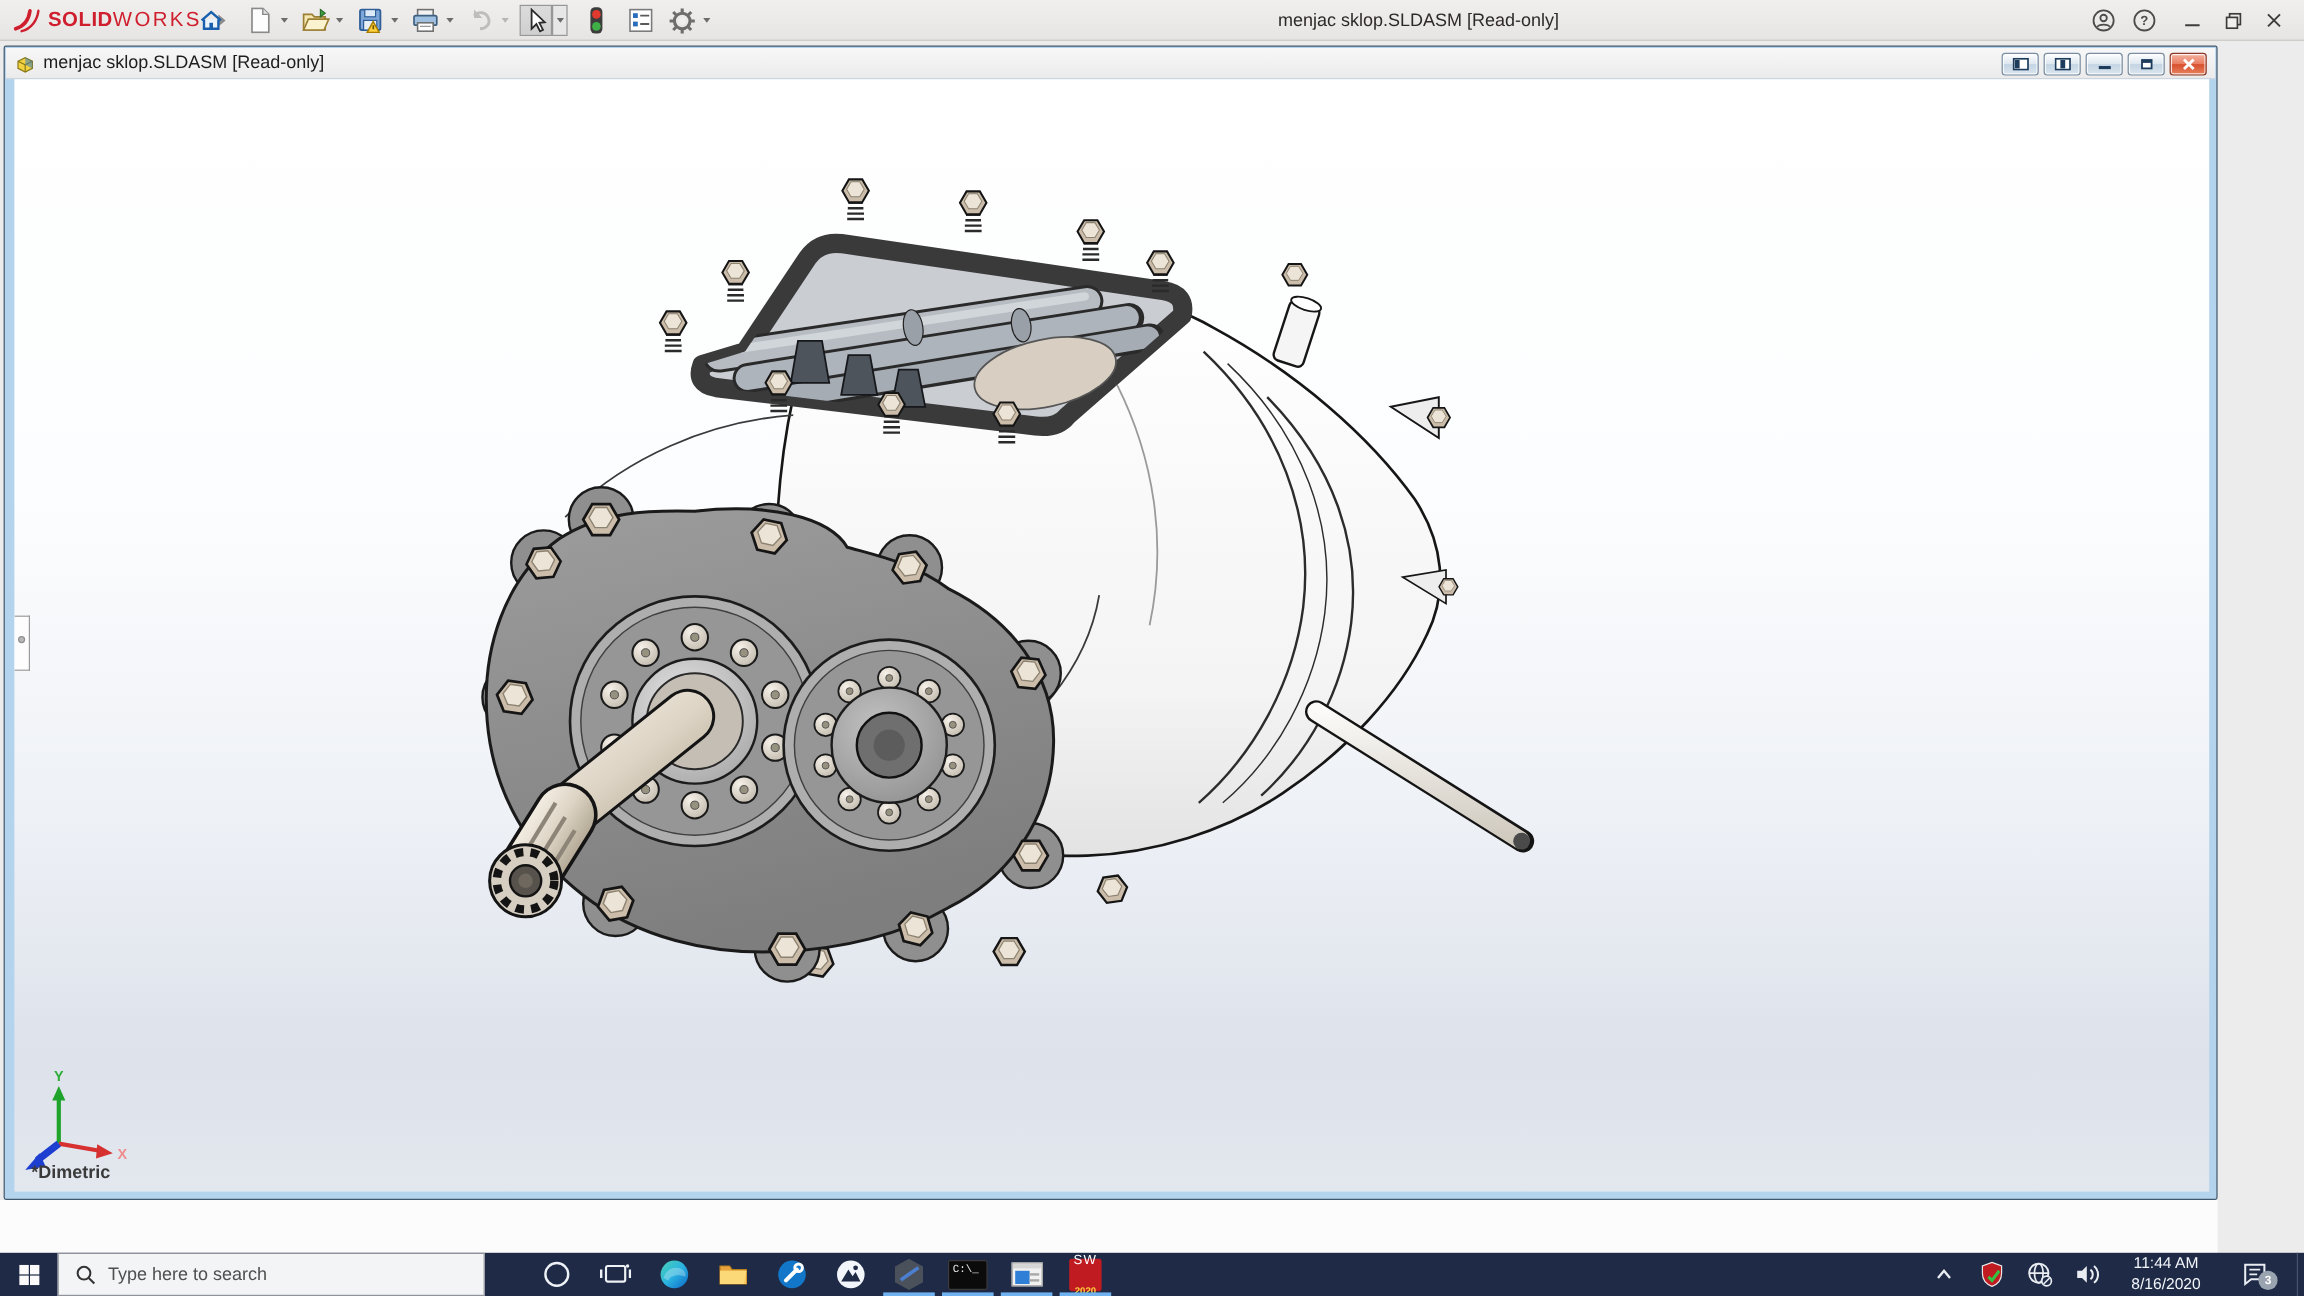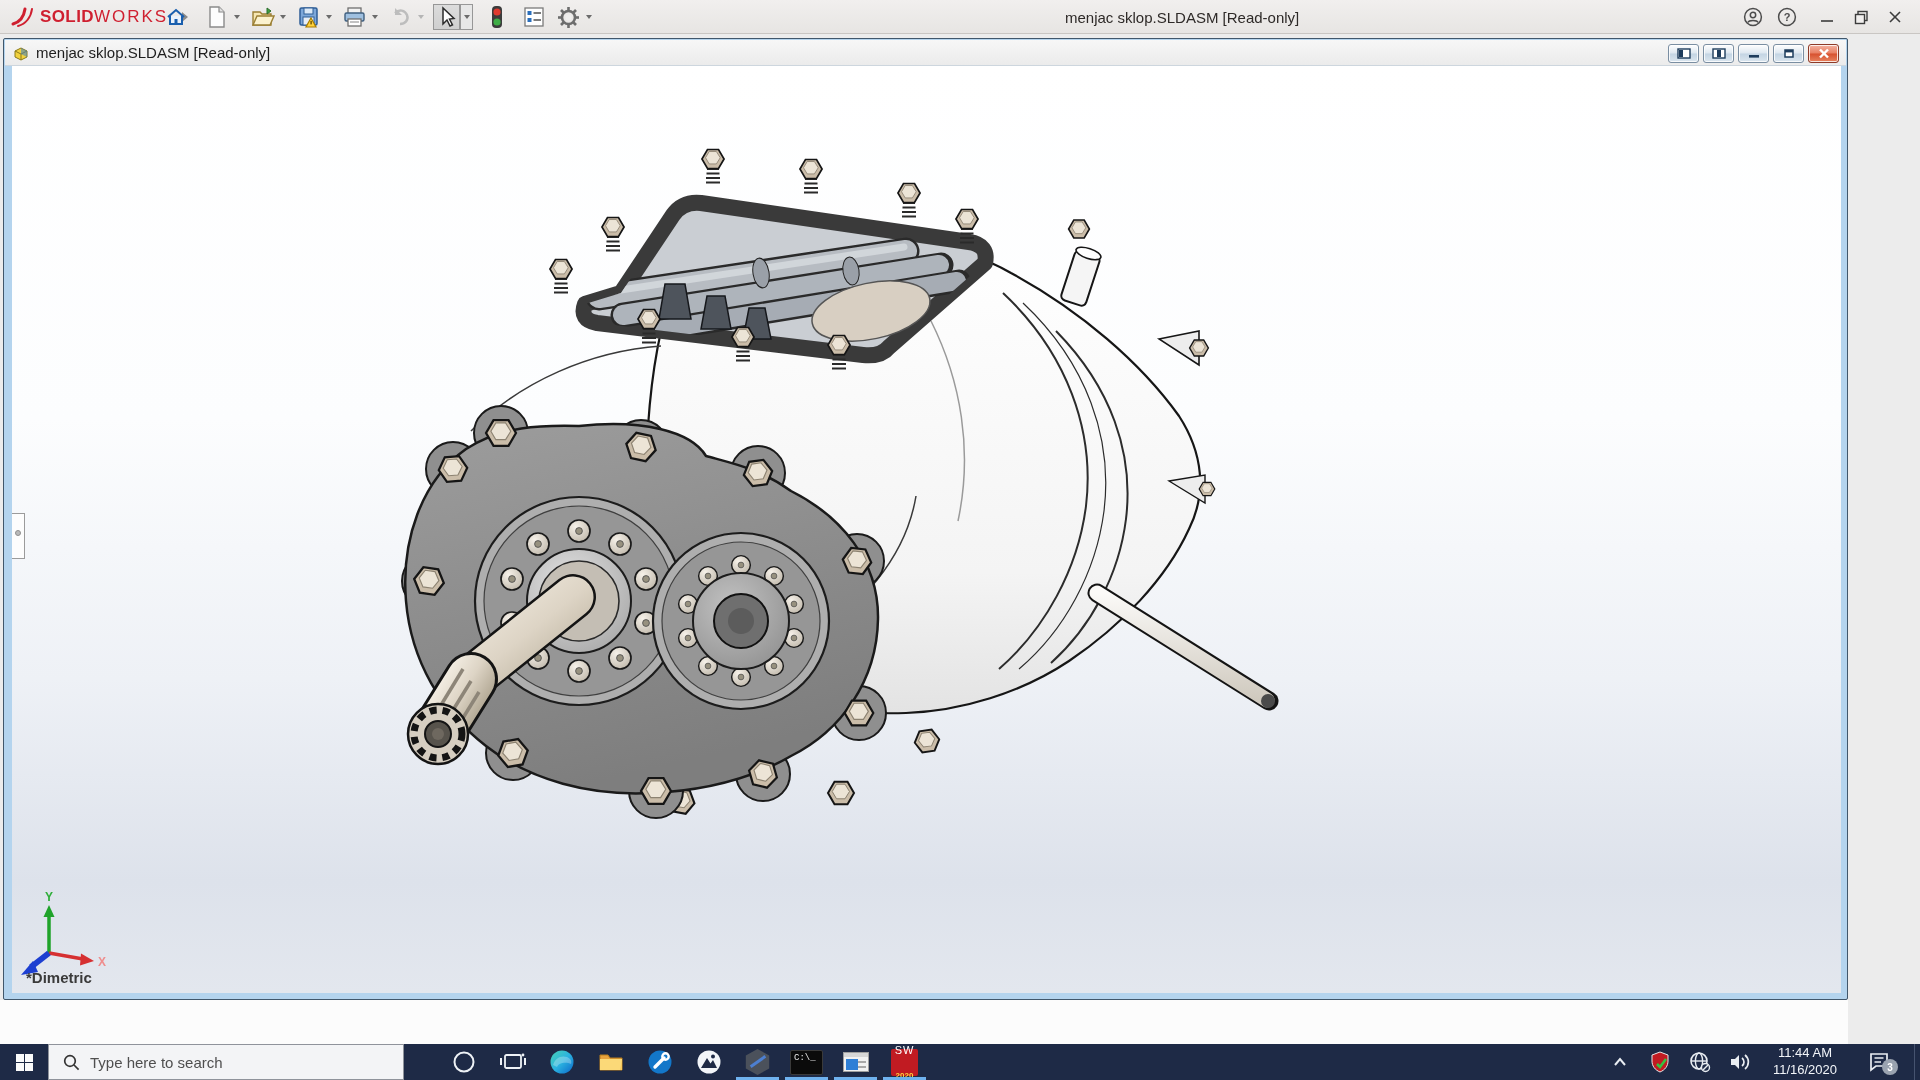--- a/index.html
+++ b/index.html
@@ -609,21 +609,21 @@
     </div>
     <div class="tray-btn">
       <svg width="22" height="20" viewBox="0 0 22 20">
         <polygon points="2,7 6,7 10,3 10,17 6,13 2,13" fill="#e9edf2"></polygon>
         <path d="M13,6 A5,5 0 0 1 13,14" fill="none" stroke="#e9edf2" stroke-width="1.7"></path>
         <path d="M16,3 A9,9 0 0 1 16,17" fill="none" stroke="#e9edf2" stroke-width="1.7"></path>
       </svg>
     </div>
     <div class="clock">
       <div>11:44 AM</div>
-      <div>11/16/2020</div>
+      <div>8/16/2020</div>
     </div>
     <div class="action-center">
       <svg width="22" height="20" viewBox="0 0 22 20">
         <path d="M3,2 H19 V14 H8 L3,18 Z" fill="none" stroke="#e9edf2" stroke-width="1.7"></path>
         <line x1="6.5" y1="6" x2="15.5" y2="6" stroke="#e9edf2" stroke-width="1.5"></line>
         <line x1="6.5" y1="10" x2="13" y2="10" stroke="#e9edf2" stroke-width="1.5"></line>
       </svg>
       <div class="ac-badge">3</div>
     </div>
     <div class="show-desktop"></div>

